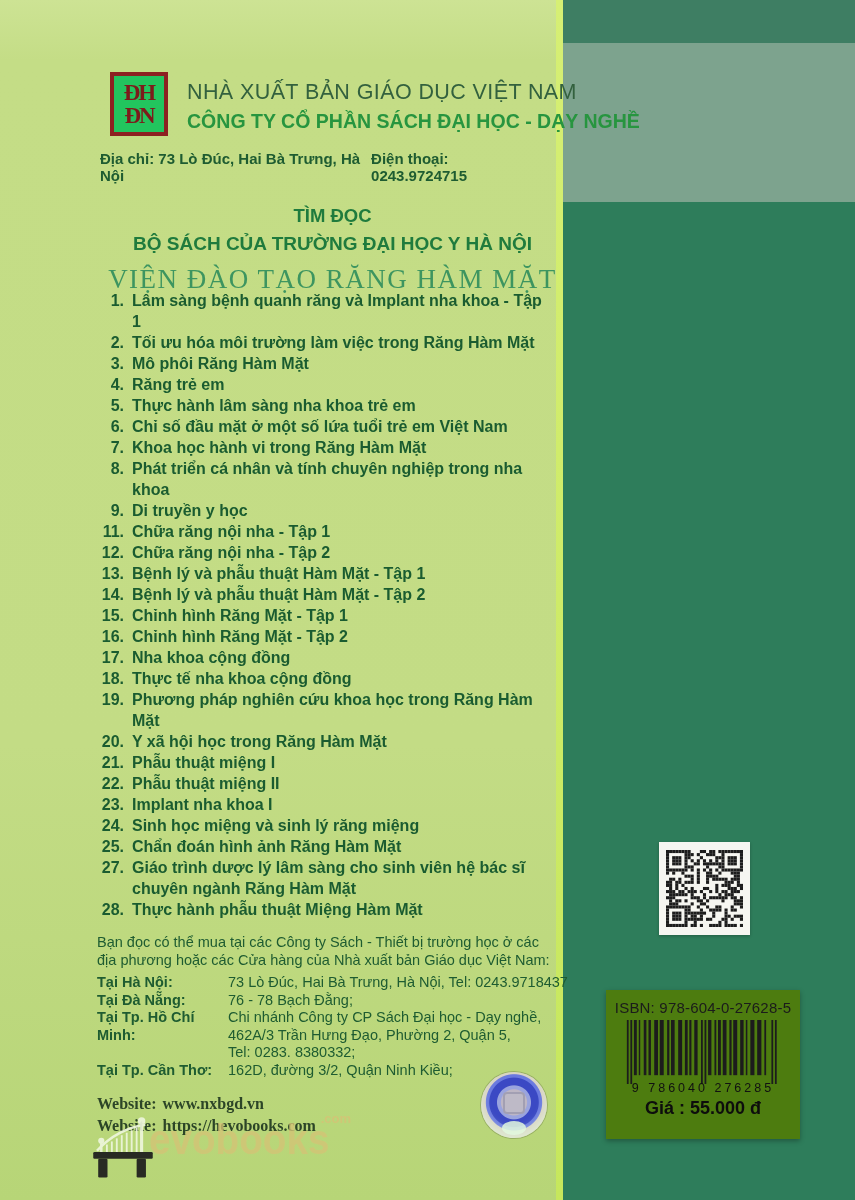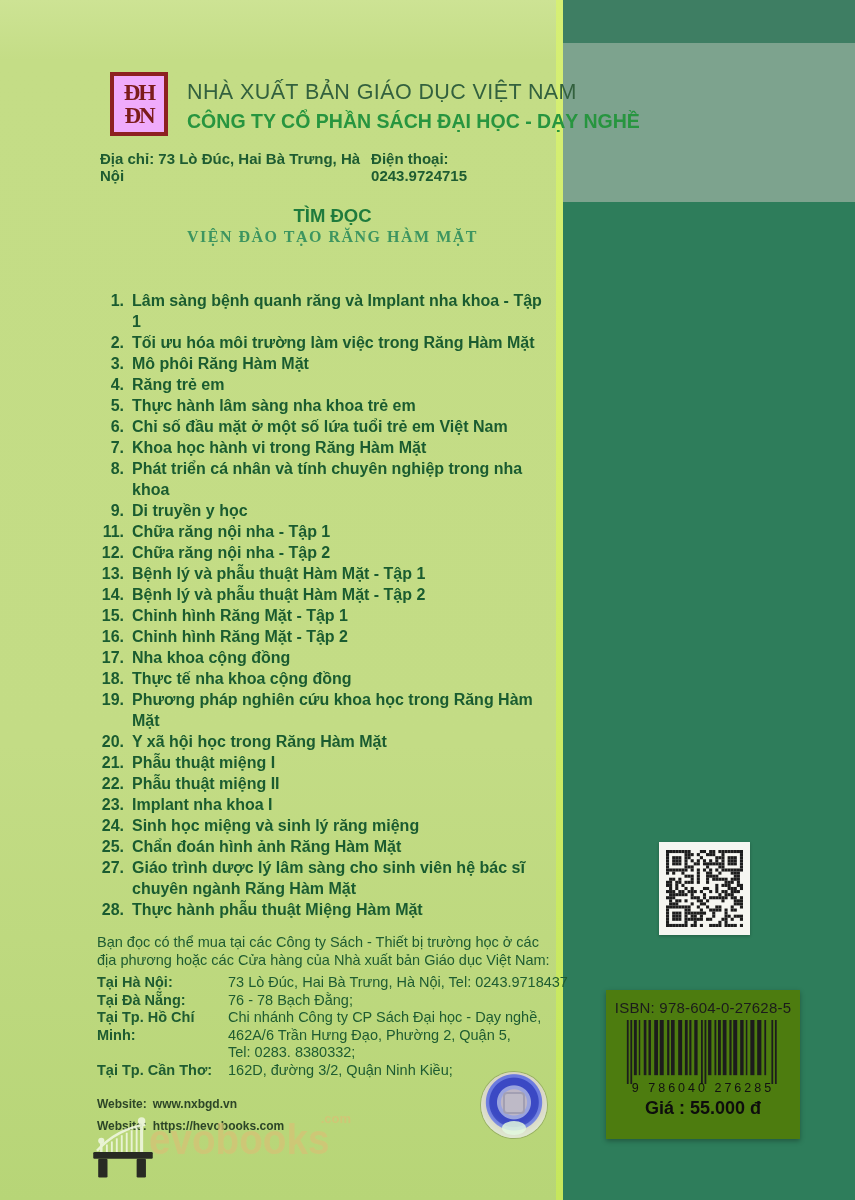--- a/index.html
+++ b/index.html
@@ -10,47 +10,47 @@
   }
   
   .right-col{position:absolute;top:0;left:563px;right:0;bottom:0;background:#2e7d5b;}
   .band-top{position:absolute;top:0;left:0;width:100%;height:43px;background:#3e7e63;}
   .band-sage{position:absolute;top:43px;left:0;width:100%;height:159px;background:#7da violet;}
   .band-sage{background:#7da38e;}
   .edge-strip{position:absolute;top:0;left:556px;width:7px;height:100%;
     background:linear-gradient(180deg,#d6ef74,#c6e75c);}
   
   .pub-logo{position:absolute;left:110px;top:72px;width:58px;height:64px;box-sizing:border-box;
-    background:#f0abfc;border:4px solid #8d2121;display:flex;flex-direction:column;align-items:center;justify-content:center;
+    background:#22c55e;border:4px solid #8d2121;display:flex;flex-direction:column;align-items:center;justify-content:center;
     font-family:"Liberation Serif","DejaVu Serif",serif;font-weight:bold;color:#7c1b1b;
     font-size:23px;line-height:23px;letter-spacing:-2px;}
   .pub-name{position:absolute;left:187px;top:80px;font-size:21.5px;color:#33613e;letter-spacing:.4px;}
   .pub-company{position:absolute;left:187px;top:109px;font-size:21px;font-weight:bold;color:#27953f;
     transform:scaleX(.93);transform-origin:left;white-space:nowrap;}
   .pub-contact{position:absolute;left:100px;top:150px;width:438px;display:flex;justify-content:space-between;
     font-weight:bold;font-size:15px;color:#1e5c31;}
   
   .series{position:absolute;left:60px;top:205px;width:545px;text-align:center;color:#1f7b3d;}
   .series .s1{font-size:18.5px;font-weight:bold;}
   .series .s2{font-size:19px;font-weight:bold;margin-top:6px;}
-  .series .s3{font-size:16px;font-weight:bold;color:#3d9560;margin-top:1px;letter-spacing:1.5px;
+  .series .s3{font-size:27px;font-weight:normal;color:#3d9560;margin-top:9px;letter-spacing:1.5px;
     font-family:"Liberation Serif","DejaVu Serif",serif;}
   
   .book-list{position:absolute;left:97px;top:290px;width:456px;margin:0;padding:0;list-style:none;}
   .book-item{display:flex;font-weight:bold;font-size:16px;line-height:21px;color:#1a5c30;}
   .book-item .num{flex:0 0 27px;text-align:right;padding-right:8px;}
   .book-item .title{flex:1;}
   
   .purchase{position:absolute;left:97px;top:933px;width:474px;color:#1e5c31;font-size:14.5px;}
   .purchase .intro{margin:0 0 5px 0;line-height:18px;width:464px;}
   .loc-row{display:flex;line-height:17.5px;}
   .loc-label{flex:0 0 131px;font-weight:bold;}
   .loc-lines{flex:1;}
   .websites{margin-top:14px;}
-  .web-row{font-weight:bold;font-size:12px;line-height:22px;color:#2c4527;}
+  .web-row{font-weight:bold;font-size:16px;line-height:22px;color:#2c4527;font-family:Liberation Serif, serif;}
   .web-row .web-url{margin-left:6px;}
   
   .brand{position:absolute;left:92px;top:1108px;width:260px;height:80px;}
   .brand svg{position:absolute;left:0;top:6px;}
   .brand-word{position:absolute;left:57px;top:8px;display:inline-block;}
   .brand-text{font-size:42px;font-weight:bold;color:#d4c476;opacity:.78;display:inline-block;
     transform:scaleX(.92);transform-origin:left;letter-spacing:0;}
   .brand-com{position:absolute;right:-6px;top:-5px;font-size:13px;font-weight:bold;color:#d4c476;opacity:.85;}
   
   .holo{position:absolute;left:481px;top:1072px;width:66px;height:66px;border-radius:50%;
@@ -89,20 +89,21 @@
 </div>
 <div class="pub-name">NHÀ XUẤT BẢN GIÁO DỤC VIỆT NAM</div>
 <div class="pub-company">CÔNG TY CỔ PHẦN SÁCH ĐẠI HỌC - DẠY NGHỀ</div>
 <div class="pub-contact">
   <span>Địa chỉ: 73 Lò Đúc, Hai Bà Trưng, Hà Nội</span>
   <span>Điện thoại: 0243.9724715</span>
 </div>
 
 <div class="series">
   <div class="s1">TÌM ĐỌC</div>
+  <div class="s2">BỘ SÁCH CỦA TRƯỜNG ĐẠI HỌC Y HÀ NỘI</div>
   <div class="s3">VIỆN ĐÀO TẠO RĂNG HÀM MẶT</div>
 </div>
 
 <ol class="book-list">
 
     <li class="book-item">
       <span class="num">1.</span>
       <span class="title">Lâm sàng bệnh quanh răng và Implant nha khoa - Tập 1</span>
     </li>
 
@@ -249,21 +250,21 @@
         <span class="loc-label">Tại Đà Nẵng:</span>
         <span class="loc-lines">
           <div>76 - 78 Bạch Đằng;</div>
         </span>
       </div>
 
       <div class="loc-row">
         <span class="loc-label">Tại Tp. Hồ Chí Minh:</span>
         <span class="loc-lines">
           <div>Chi nhánh Công ty CP Sách Đại học - Dạy nghề,</div>
-          <div>462A/6 Trần Hưng Đạo, Phường 2, Quận 5,</div>
+          <div>462A/3 Trần Hưng Đạo, Phường 2, Quận 5,</div>
           <div>Tel: 0283. 8380332;</div>
         </span>
       </div>
 
       <div class="loc-row">
         <span class="loc-label">Tại Tp. Cần Thơ:</span>
         <span class="loc-lines">
           <div>162D, đường 3/2, Quận Ninh Kiều;</div>
         </span>
       </div>

